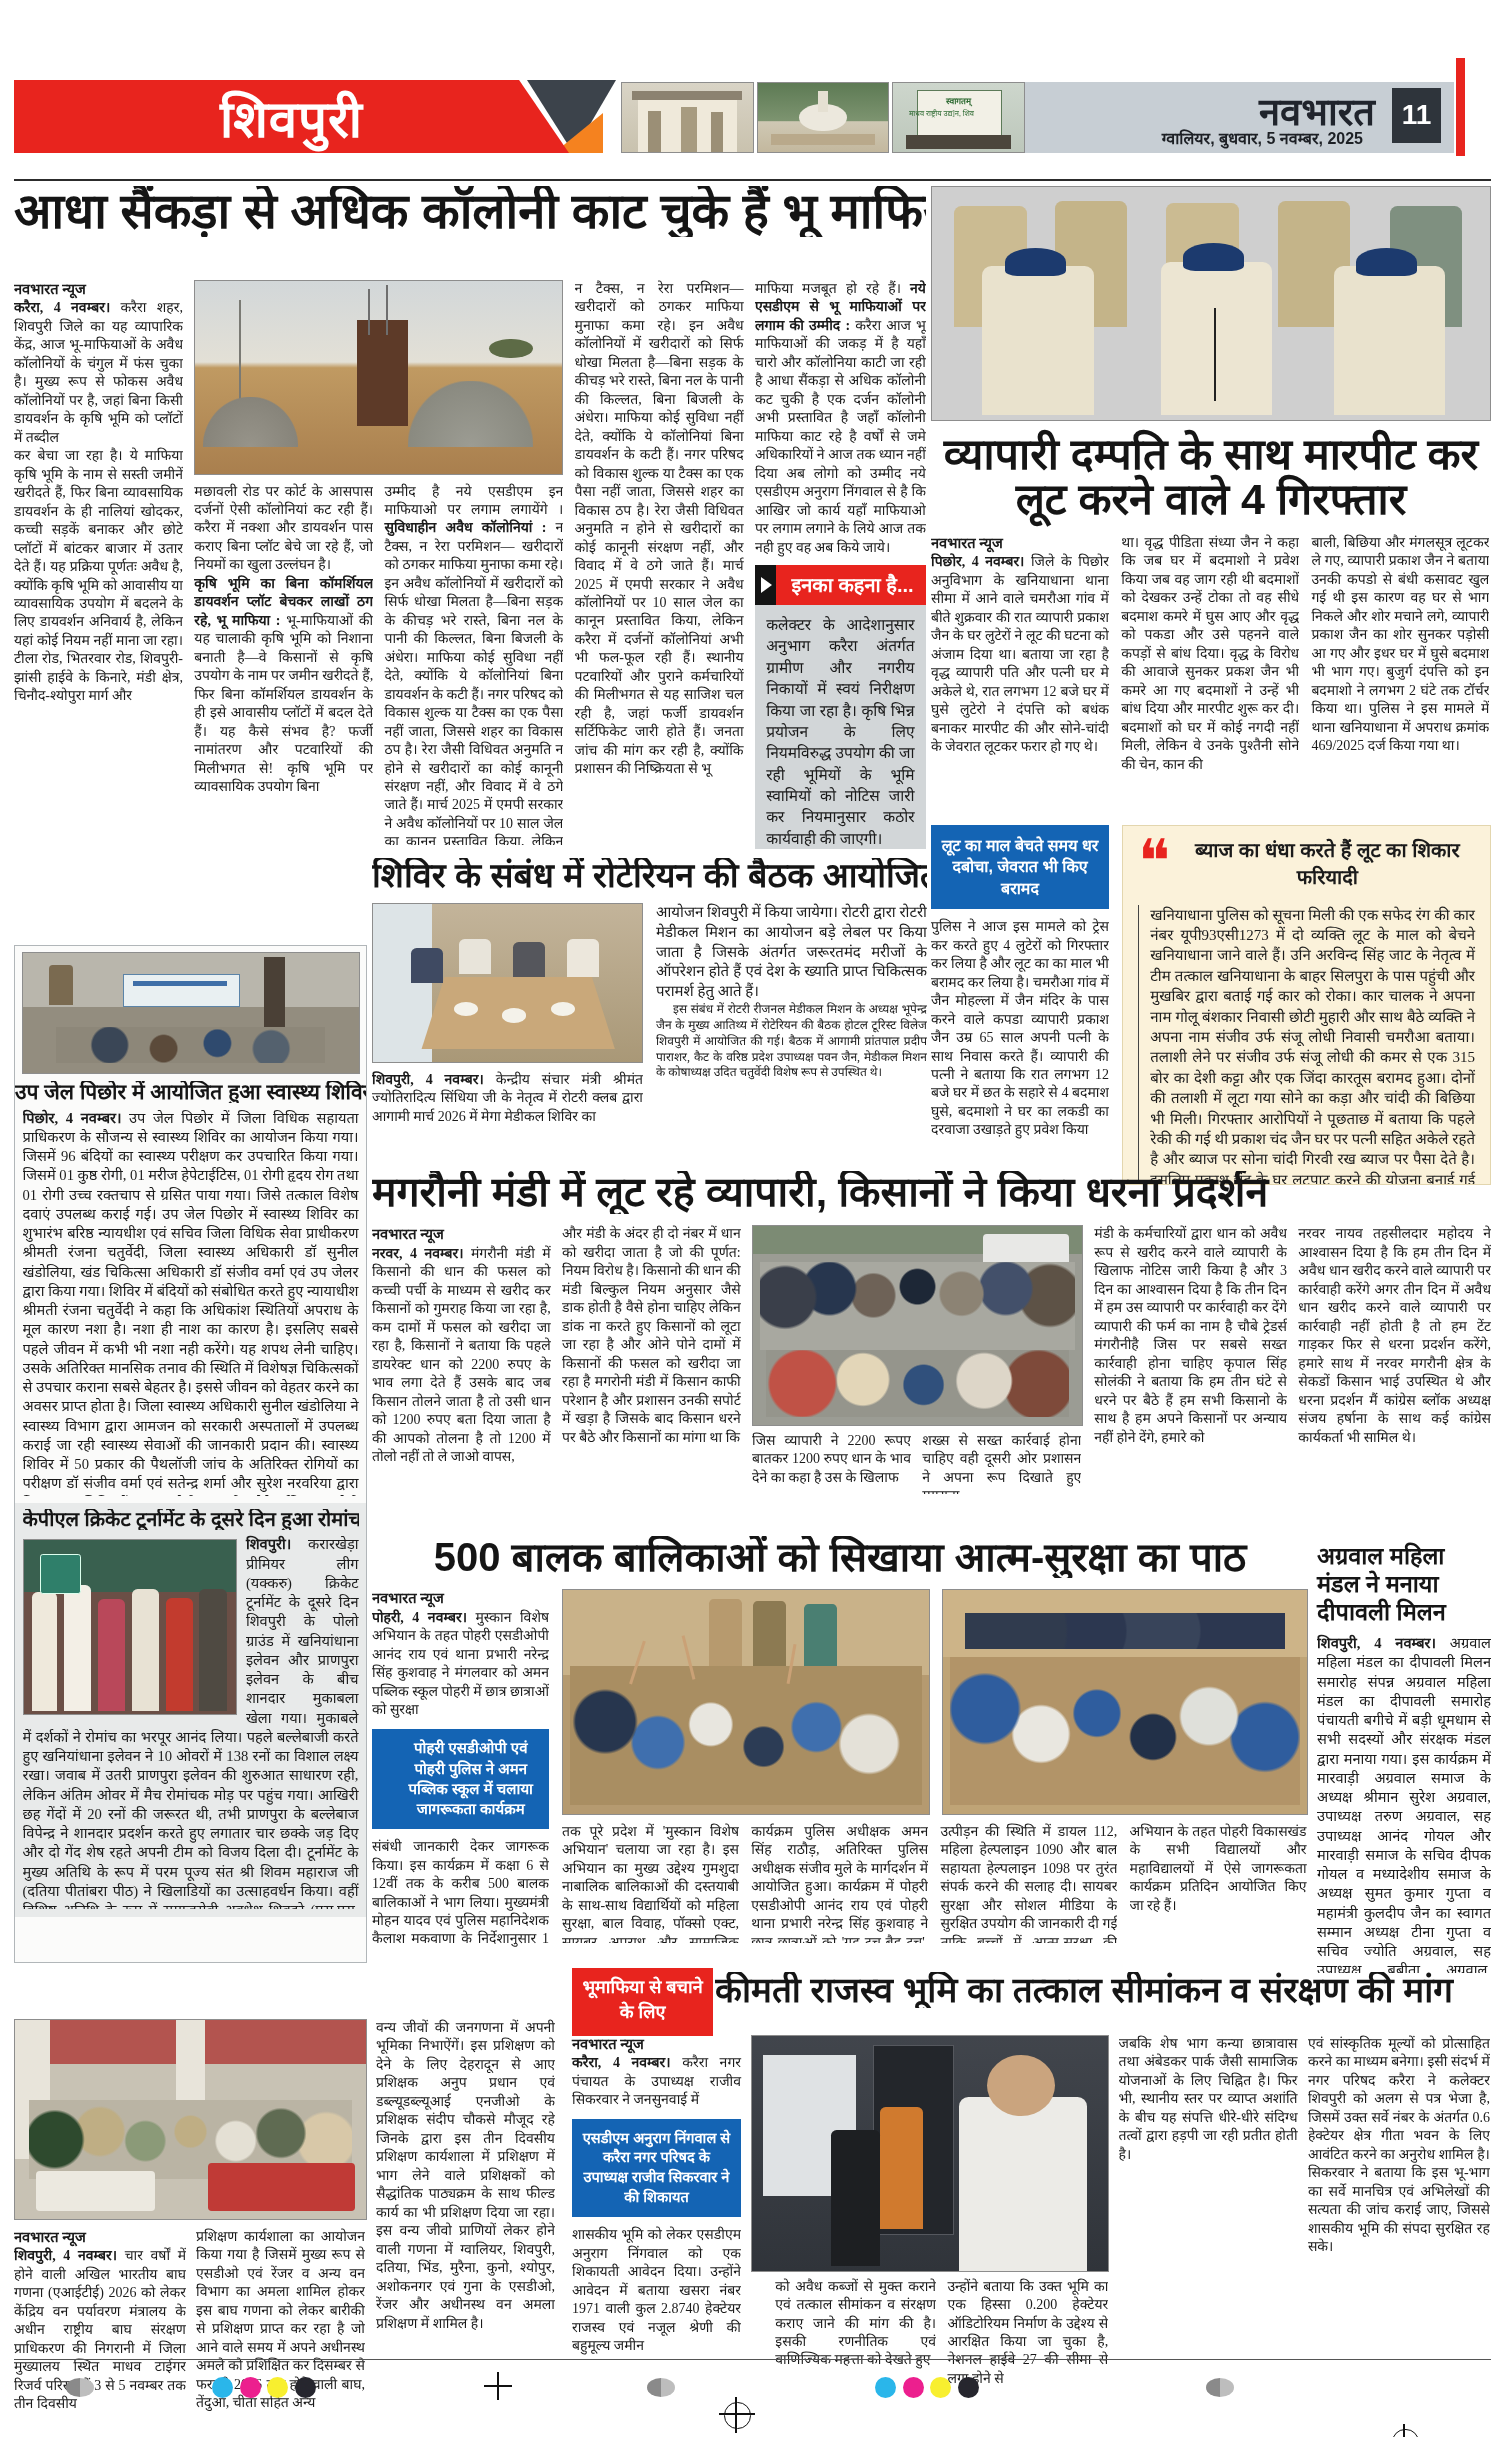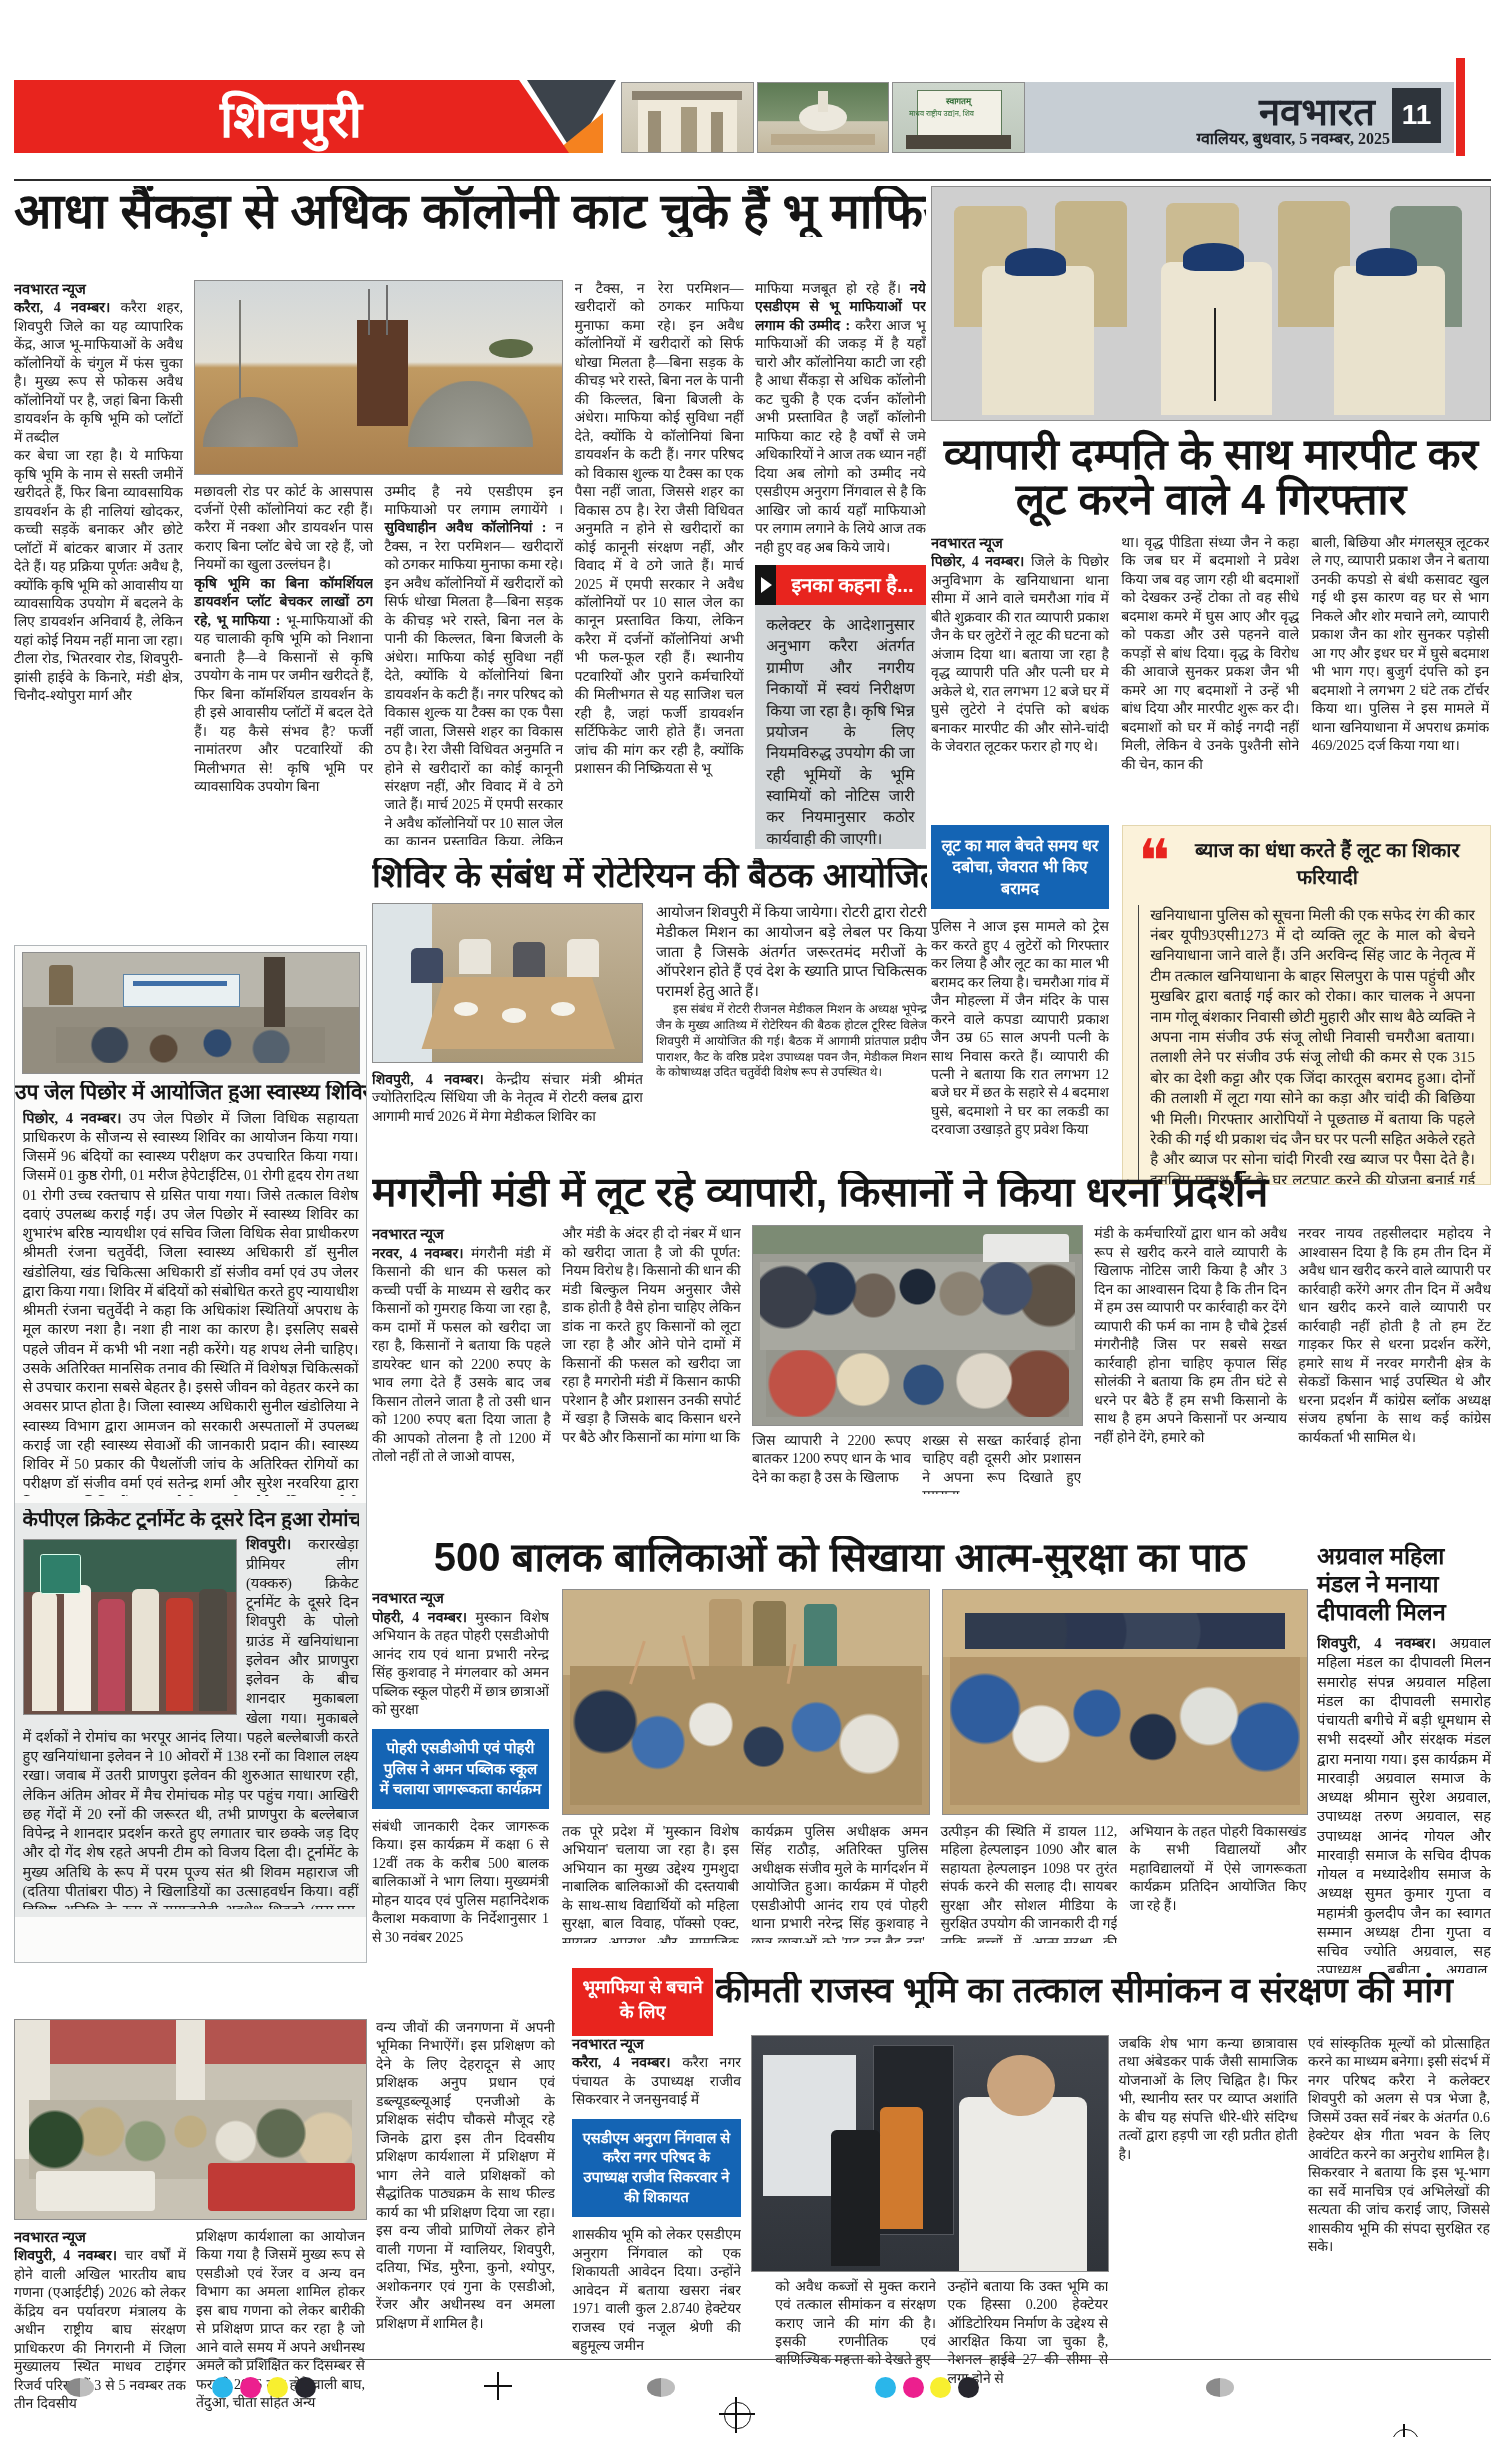--- a/index.html
+++ b/index.html
@@ -73,21 +73,21 @@
         <div style="left:18%;top:10%;width:64%;height:64%;background:#f2f0e6;border:1.9px solid #5c7a58;"></div>
         <div style="left:24%;top:18%;width:52%;height:14%;color:#2f6b33;font-size:8.5px;font-weight:bold;text-align:center;">स्वागतम्</div>
         <div style="left:12%;top:36%;width:76%;height:14%;color:#2f6b33;font-size:7.5px;text-align:left;">माधव राष्ट्रीय उद्य]न, शिव</div>
         <div style="left:10%;top:76%;width:80%;height:20%;background:#4c463c;"></div>
       </div>
     </div>
 
     <div class="abs" style="left:1025px;top:56px;width:429px;height:71px;background:#c7ced4;">
       <div class="abs" style="right:79px;top:1.9px;font-family:'Liberation Sans',sans-serif;font-weight:800;font-size:38px;color:#20242c;">नवभारत</div>
       <div class="abs" style="right:13px;top:5.6px;width:49px;height:55px;background:#2e343b;color:#fff;display:flex;align-items:center;justify-content:center;font-family:'Liberation Sans',sans-serif;font-weight:800;font-size:28px;">11</div>
-      <div class="abs" style="right:64px;top:45px;font-family:Liberation Serif, serif;font-weight:700;font-size:16px;color:#1d2025;">ग्वालियर, बुधवार, 5 नवम्बर, 2025</div>
+      <div class="abs" style="right:91px;top:45px;font-family:Liberation Sans, sans-serif;font-weight:700;font-size:16px;color:#1d2025;">ग्वालियर, बुधवार, 5 नवम्बर, 2025</div>
     </div>
     <div class="abs" style="left:1456px;top:32px;width:9.4px;height:98px;background:#e8241e;"></div>
   </header>
   <div class="abs rule" style="left:14px;top:179px;width:1477px;"></div>
 
   <section class="abs" style="left:14px;top:186px;width:912px;height:666px;">
     <h1 class="hd one" style="font-size:49px;width:912px;">आधा सैंकड़ा से अधिक कॉलोनी काट चुके हैं भू माफिया</h1>
     <div class="abs" style="left:0;top:94px;width:912px;height:569px;display:flex;gap:11.3px;">
       <div class="col" style="width:169px;height:569px;">
         <p class="bd"><b class="byl">नवभारत न्यूज</b><br>
@@ -268,21 +268,21 @@
     </div>
   </section>
 
   <section class="abs" style="left:372px;top:1536px;width:936px;height:425px;">
     <h1 class="hd one" style="font-size:40px;width:936px;text-align:center;">500 बालक बालिकाओं को सिखाया आत्म-सुरक्षा का पाठ</h1>
     <div style="display:flex;gap:13px;margin-top:11.3px;">
       <div class="col" style="width:177px;height:359px;">
         <p class="bd"><b class="byl">नवभारत न्यूज</b><br>
           <b>पोहरी, 4 नवम्बर।</b>
           <span>मुस्कान विशेष अभियान के तहत पोहरी एसडीओपी आनंद राय एवं थाना प्रभारी नरेन्द्र सिंह कुशवाह ने मंगलवार को अमन पब्लिक स्कूल पोहरी में छात्र छात्राओं को सुरक्षा</span></p>
-        <div class="bluebox" style="font-size:15px;margin:9.4px 0;">पोहरी एसडीओपी एवं पोहरी पुलिस ने अमन पब्लिक स्कूल में चलाया जागरूकता कार्यक्रम</div>
+        <div class="bluebox" style="font-size:15px;margin:9.4px 0;padding-left:28px;">पोहरी एसडीओपी एवं पोहरी पुलिस ने अमन पब्लिक स्कूल में चलाया जागरूकता कार्यक्रम</div>
         <p class="bd">संबंधी जानकारी देकर जागरूक किया। इस कार्यक्रम में कक्षा 6 से 12वीं तक के करीब 500 बालक बालिकाओं ने भाग लिया। मुख्यमंत्री मोहन यादव एवं पुलिस महानिदेशक कैलाश मकवाणा के निर्देशानुसार 1 से 30 नवंबर 2025</p>
       </div>
       <div style="width:746px;">
         <div style="display:flex;gap:12.2px;">
           <div class="ph" style="width:367px;height:224px;background:linear-gradient(#c9b289 0 38%,#b59a70 38% 100%);">
             <div style="left:40%;top:4%;width:9%;height:30%;background:#b79a6e;border-radius:4.7px 4.7px 0 0;"></div>
             <div style="left:52%;top:5%;width:9%;height:29%;background:#8c7a52;border-radius:4.7px 4.7px 0 0;"></div>
             <div style="left:66%;top:6%;width:9%;height:28%;background:#4a7f72;border-radius:4.7px 4.7px 0 0;"></div>
             <div style="left:2%;top:34%;width:96%;height:62%;background:radial-gradient(circle at 10% 40%,#27364e 9%,transparent 10%),radial-gradient(circle at 25% 55%,#3f6fae 9%,transparent 10%),radial-gradient(circle at 40% 42%,#e8e6df 9%,transparent 10%),radial-gradient(circle at 55% 58%,#2c3c55 9%,transparent 10%),radial-gradient(circle at 70% 44%,#3f6fae 9%,transparent 10%),radial-gradient(circle at 85% 56%,#e4e1d8 9%,transparent 10%),#a98e62;"></div>
             <div style="left:20%;top:22%;width:2.8px;height:20%;background:#caa176;transform:rotate(18deg);"></div>

